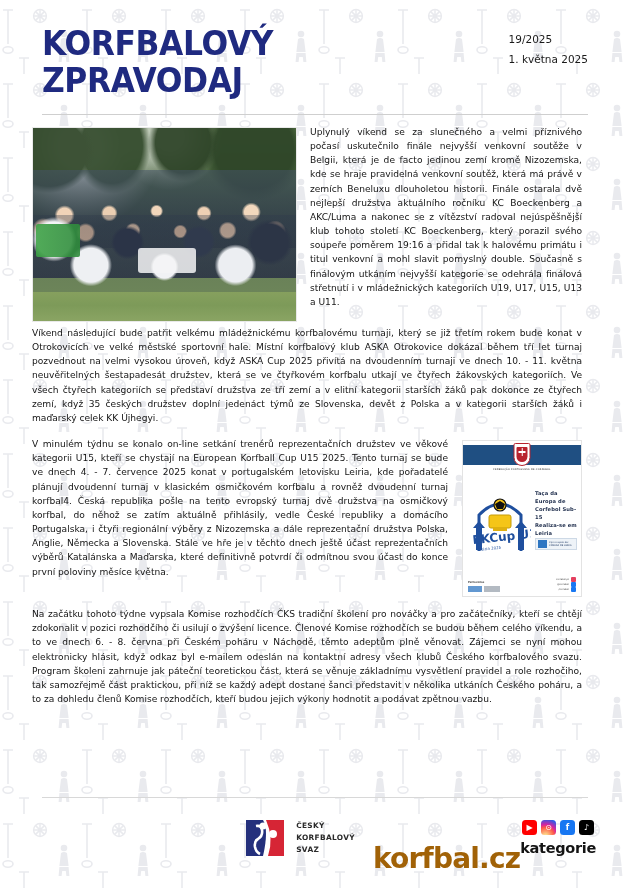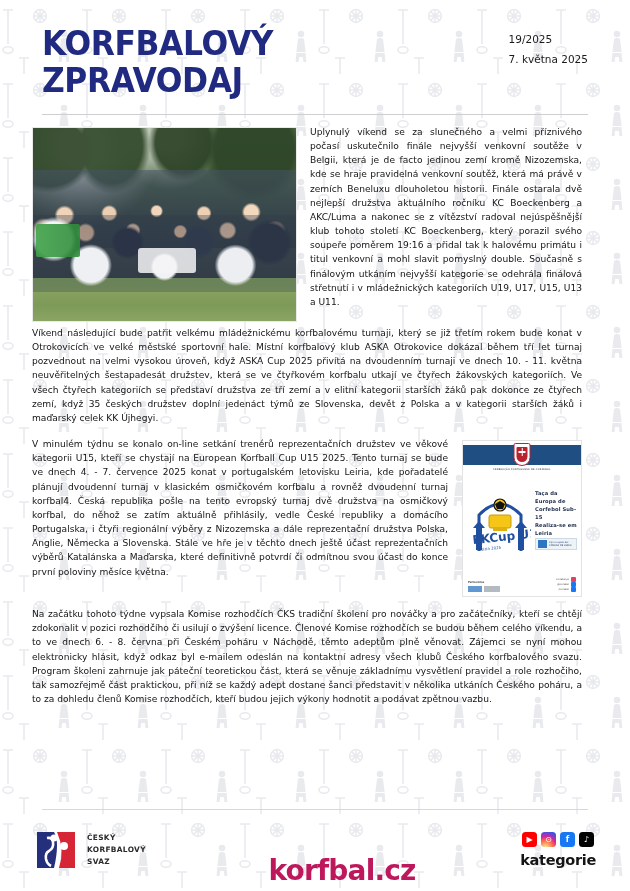--- a/index.html
+++ b/index.html
@@ -222,40 +222,40 @@
   .pst-sponsors span.g { background: #9aa3ad; width: 16px; }
   .pst-social { text-align: right; }
   .pst-social .r {
     display: flex; align-items: center; justify-content: flex-end; gap: 2px;
     font-size: 2.4px; color: #444; line-height: 1.5;
     font-family: "DejaVu Sans", sans-serif;
   }
   .pst-social .r em { display: block; width: 5px; height: 5px; border-radius: 1px; font-style: normal; }
   
   #footer {
-    position: absolute; left: 0; bottom: 0; z-index: 2;
+    position: absolute; left: 0; bottom: 12px; z-index: 2;
     width: 100%;
     height: 82px;
     padding: 4px 34px;
-    display: flex; align-items: center; justify-content: space-between;
+    display: flex; align-items: center; justify-content: flex-end;
   }
   #footer-rule {
     position: absolute; left: 42px; right: 42px; top: 0;
     border-top: 1px solid #d8d8d8;
   }
   #cks-logo { display: flex; align-items: center; gap: 9px; }
   .cks-mark { width: 44px; height: 40px; position: relative; flex: none; }
   .cks-text {
     font-size: 7.4px; font-weight: bold; line-height: 1.62;
     color: #2b2b2b; letter-spacing: .35px;
     white-space: pre-line;
     font-family: "DejaVu Sans", sans-serif;
   }
   #site-url {
-    font-size: 28px; font-weight: bold; color: #be185d;
+    font-size: 28px; font-weight: bold; color: #a16207;
     letter-spacing: -0.8px;
     font-family: "DejaVu Sans", sans-serif;
     margin-left: 18px;
     margin-top: 40px;
   }
   #social-block { text-align: center; }
   #social-icons { display: flex; gap: 4px; justify-content: center; }
   .si {
     width: 15px; height: 15px; border-radius: 3.5px;
     display: flex; align-items: center; justify-content: center;
@@ -300,21 +300,21 @@
       </pattern>
     </defs>
     <rect width="630" height="891" fill="url(#wm)"></rect>
   </svg>
 
   <div id="header">
     <div id="masthead">KORFBALOVÝ
 ZPRAVODAJ</div>
     <div id="issue-block">
       <span class="line">19/2025</span>
-      <span class="line">7. května 2025</span>
+      <span class="line">1. května 2025</span>
     </div>
   </div>
   <div id="header-rule"></div>
 
   <div id="content">
 
     <div id="para-1-wrap">
       <div id="team-photo">
         <div class="photo-sky"></div>
         <div class="photo-trees"></div>

